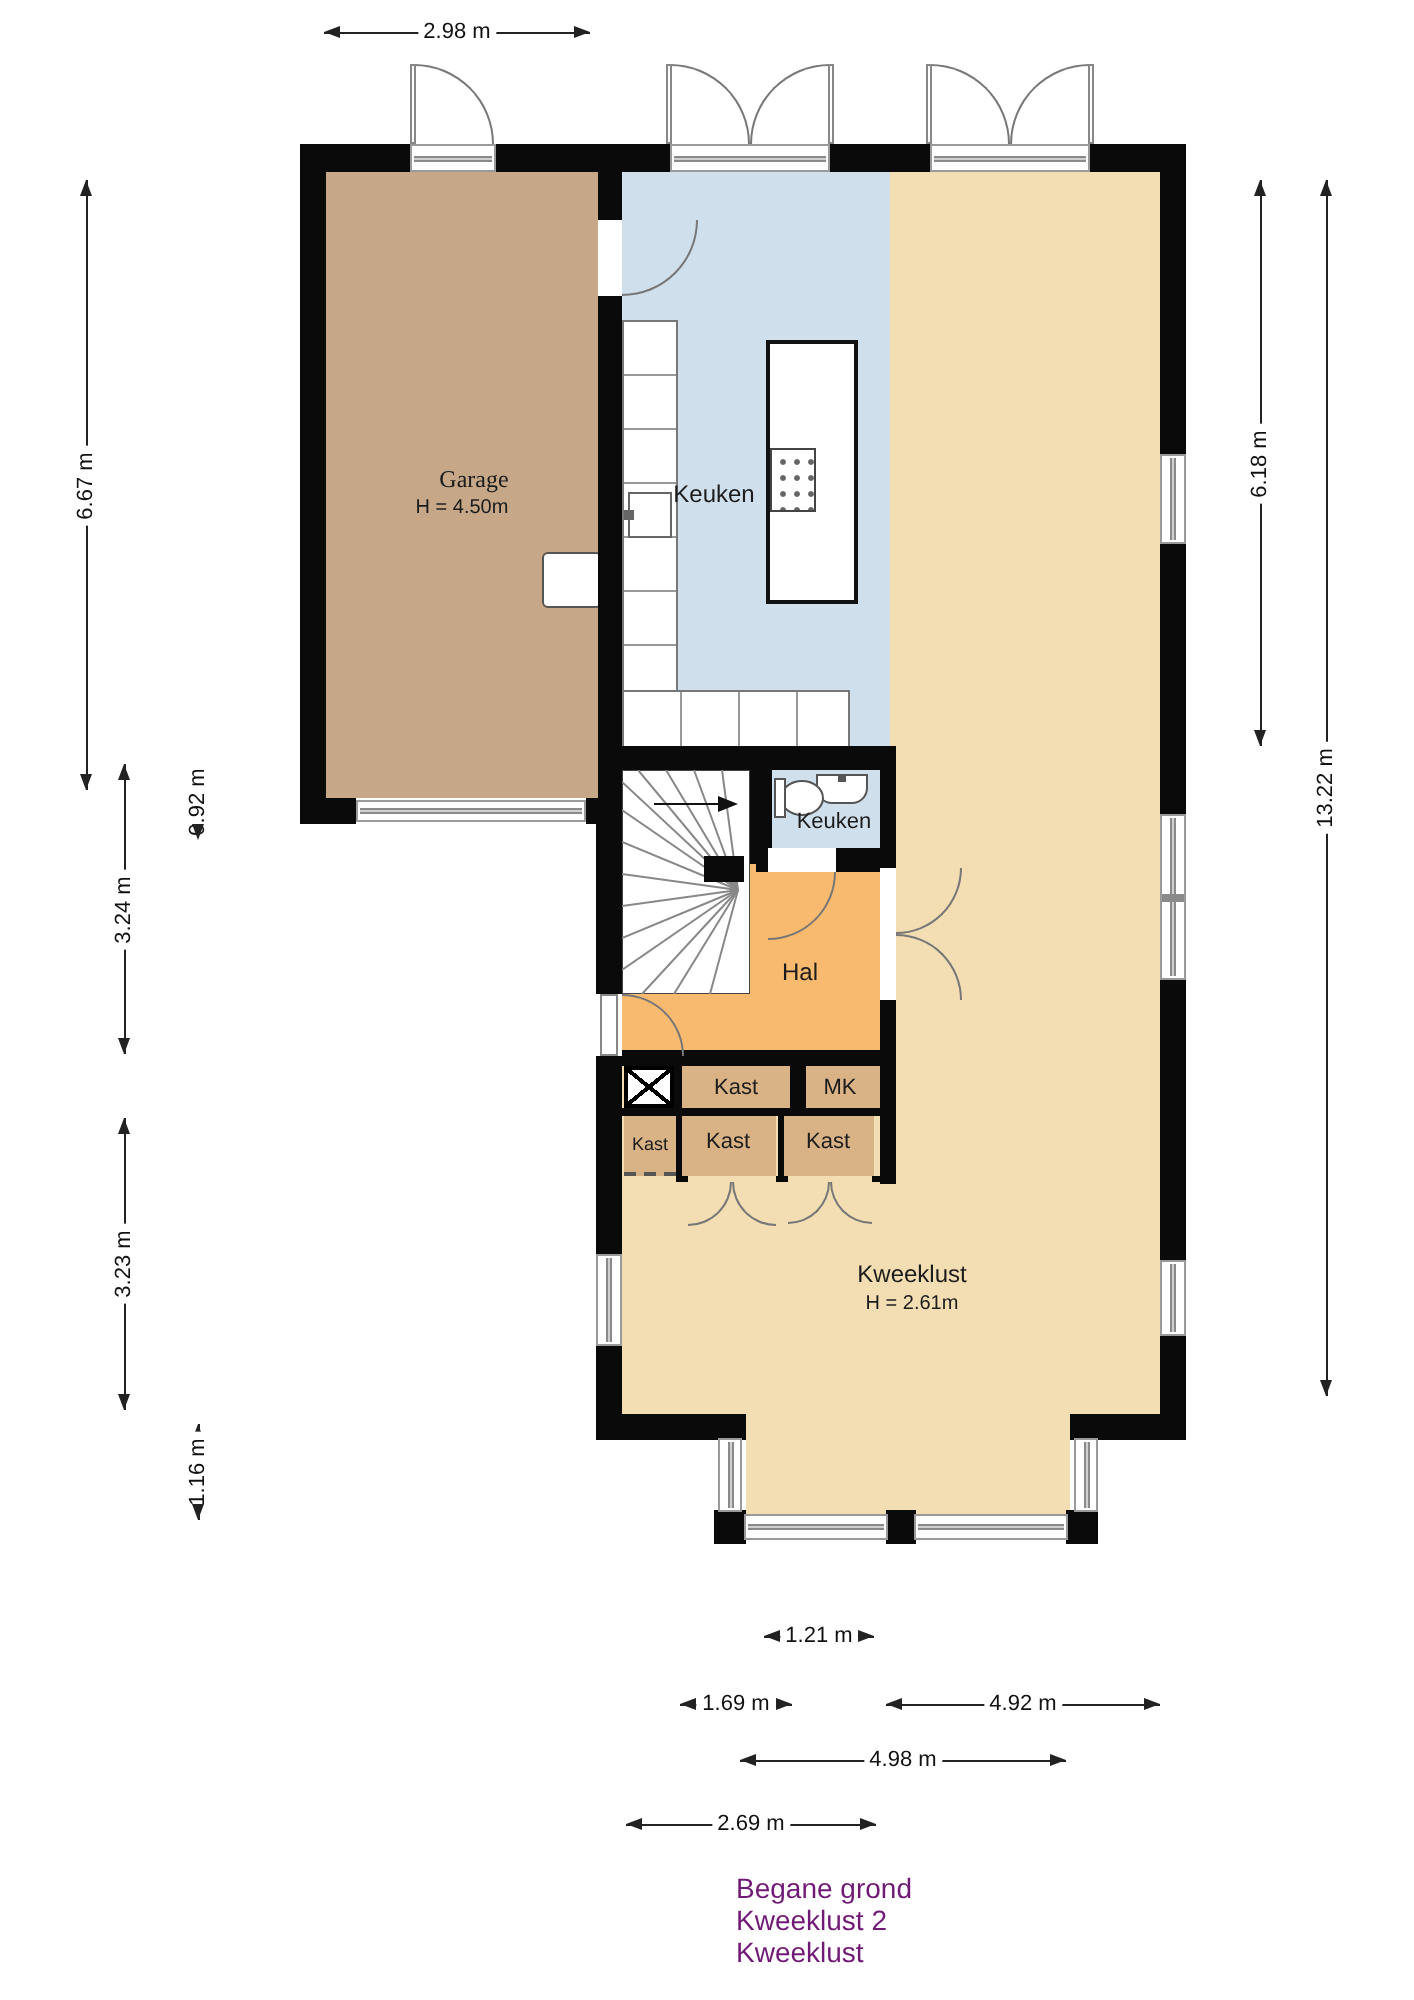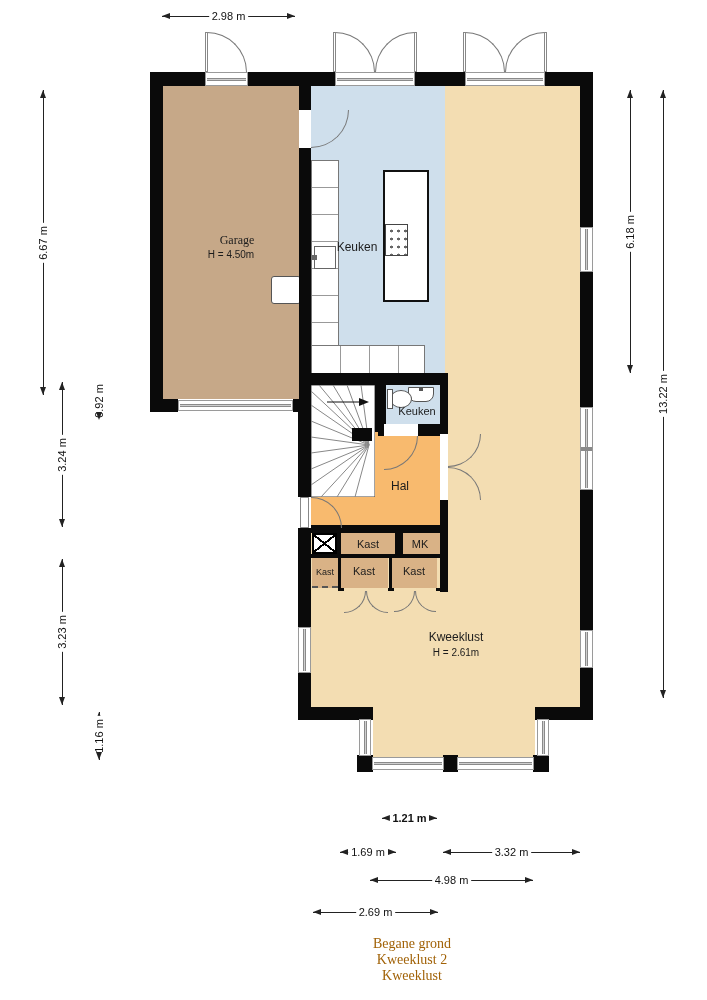--- a/index.html
+++ b/index.html
@@ -36,21 +36,21 @@
     background-image:repeating-linear-gradient(90deg,transparent 0 28px,#999 28px 29px);}
   .island{position:absolute;background:#fff;border:2px solid #111;box-sizing:border-box;}
   .cooktop{position:absolute;background:#fff;border:1px solid #444;box-sizing:border-box;
     background-image:radial-gradient(circle,#666 1.2px,transparent 1.7px);background-size:7px 8px;background-position:2px 2px;}
   .sink{position:absolute;background:#fff;border:1px solid #666;box-sizing:border-box;}
   .shaft{position:absolute;background:#fff;border:2px solid #000;box-sizing:border-box;
     background-image:linear-gradient(to bottom right,transparent calc(50% - 1px),#000 calc(50% - 1px) calc(50% + 1px),transparent calc(50% + 1px)),
                      linear-gradient(to top right,transparent calc(50% - 1px),#000 calc(50% - 1px) calc(50% + 1px),transparent calc(50% + 1px));}
   .dash{position:absolute;border-top:2px dashed #555;}
   .fixture{position:absolute;background:#fff;border:1px solid #555;box-sizing:border-box;}
-  .title{position:absolute;left:412px;top:936px;transform:translateX(-50%);text-align:center;font-size:14px;color:#a16207;line-height:16px;font-family:Liberation Serif, serif;}
+  .title{position:absolute;left:412px;top:936px;transform:translateX(-50%);font-size:14px;color:#701a75;line-height:16px;}
 </style>
 </head>
 <body>
 
 <div id="plan">
 
   <div class="fill" style="left:163px;top:86px;width:136px;height:313px;background:#c6a888;"></div>
   <div class="fill" style="left:311px;top:86px;width:134px;height:287px;background:#cfdfec;"></div>
   <div class="fill" style="left:445px;top:86px;width:135px;height:634px;background:#f3ddb2;"></div>
   <div class="fill" style="left:311px;top:530px;width:134px;height:190px;background:#f3ddb2;"></div>
@@ -232,28 +232,28 @@
       <span class="dlbl">1.16 m</span>
     </div>
 
   <div class="vdim" style="left:624px;top:90px;height:283px;">
       <span class="dlbl">6.18 m</span>
     </div>
   <div class="vdim" style="left:657px;top:90px;height:608px;">
       <span class="dlbl">13.22 m</span>
     </div>
 
-  <div class="hdim" style="left:382px;top:812px;width:55px;font-weight:bold;">
+  <div class="hdim" style="left:382px;top:812px;width:55px;">
       <span class="dlbl">1.21 m</span>
     </div>
   <div class="hdim" style="left:340px;top:846px;width:56px;">
       <span class="dlbl">1.69 m</span>
     </div>
   <div class="hdim" style="left:443px;top:846px;width:137px;">
-      <span class="dlbl">3.32 m</span>
+      <span class="dlbl">4.92 m</span>
     </div>
   <div class="hdim" style="left:370px;top:874px;width:163px;">
       <span class="dlbl">4.98 m</span>
     </div>
   <div class="hdim" style="left:313px;top:906px;width:125px;">
       <span class="dlbl">2.69 m</span>
     </div>
 
   <div class="title">
     <div>Begane grond</div>

